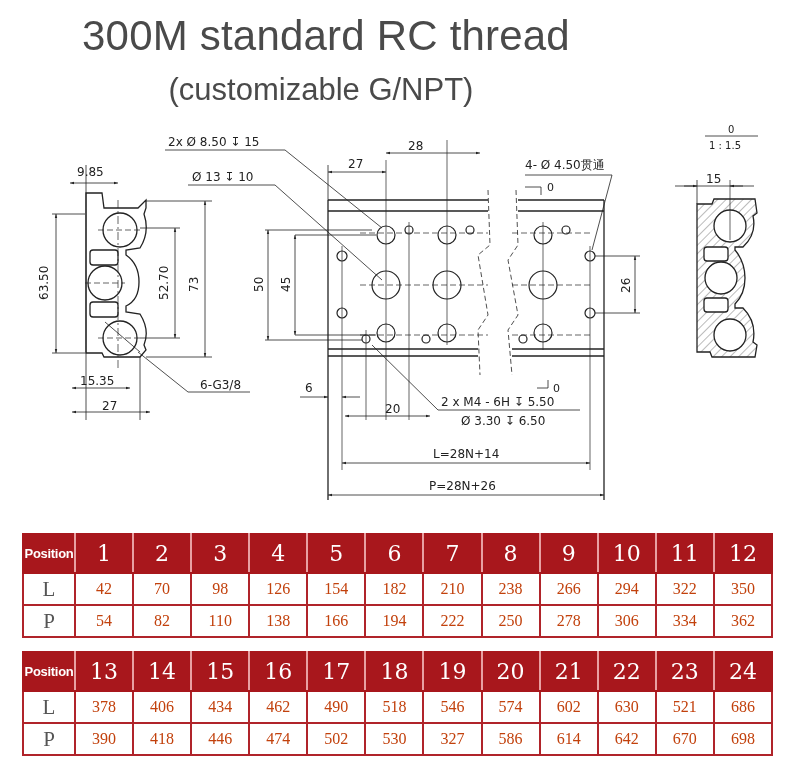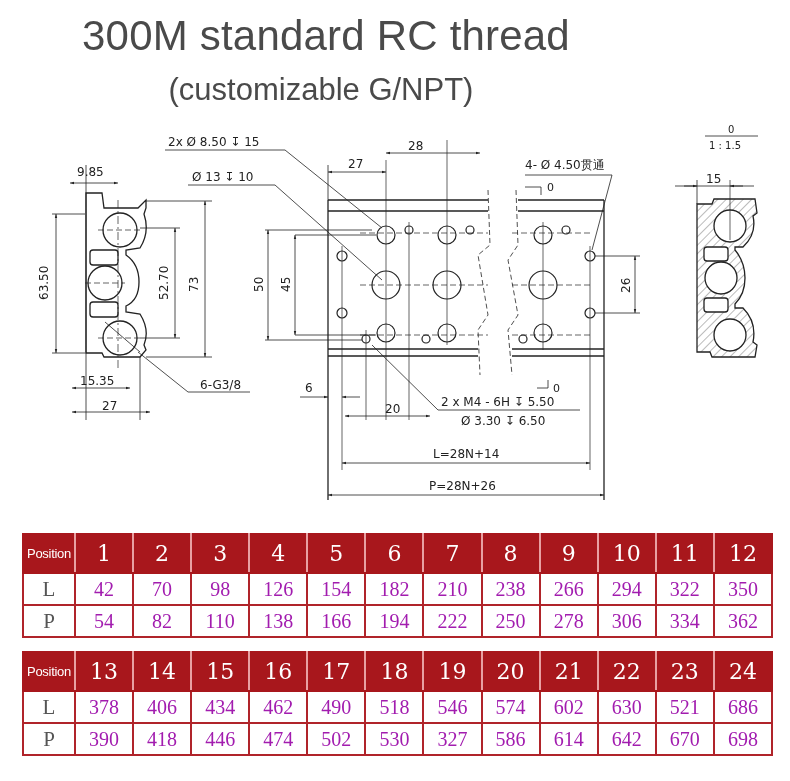--- a/index.html
+++ b/index.html
@@ -3,24 +3,24 @@
 <meta charset="utf-8">
 <style>
   html,body{margin:0;padding:0;background:#fff;}
   body{width:790px;height:781px;position:relative;overflow:hidden;font-family:"Liberation Sans",sans-serif;}
   .title{position:absolute;left:0;width:652px;top:12px;text-align:center;font-size:42px;color:#4a4a4a;letter-spacing:0.2px;}
   .subtitle{position:absolute;left:0;width:642px;top:72px;text-align:center;font-size:31px;color:#4a4a4a;}
   svg.drawing{position:absolute;left:0;top:120px;}
   .tbl{position:absolute;left:22px;width:751px;border-collapse:collapse;table-layout:fixed;}
   .tbl td{border:2px solid #b0242a;text-align:center;padding:0;}
   .tbl tr.hdr td{background:#a8171c;color:#fff;font-family:"DejaVu Serif","Liberation Serif",serif;font-size:22px;height:37px;border-color:#e8a0a2;border-top-color:#a8171c;border-bottom-color:#a8171c;}
-  .tbl tr.hdr td.poslbl{font-family:"Liberation Sans",sans-serif;font-weight:normal;font-size:13px;letter-spacing:-0.3px;}
+  .tbl tr.hdr td.poslbl{font-family:"Liberation Sans",sans-serif;font-weight:bold;font-size:13px;letter-spacing:-0.3px;}
   .tbl tr.hdr td:first-child{border-left-color:#a8171c;}
   .tbl tr.hdr td:last-child{border-right-color:#a8171c;}
-  .tbl tr.row td{font-family:"Liberation Serif",serif;color:#a21caf;font-size:20px;height:30px;background:#fff;}
+  .tbl tr.row td{font-family:"Liberation Serif",serif;color:#c2410c;font-size:16px;height:30px;background:#fff;}
   .tbl tr.row td.rlbl{font-size:21px;color:#555;}
   .t1{top:533px;}
   .t2{top:651px;}
   .dt{font-family:"DejaVu Sans","Liberation Sans",sans-serif;fill:#222;}
 </style>
 </head>
 <body>
 
 <div class="title">300M standard RC thread</div>
 <div class="subtitle">(customizable G/NPT)</div>

